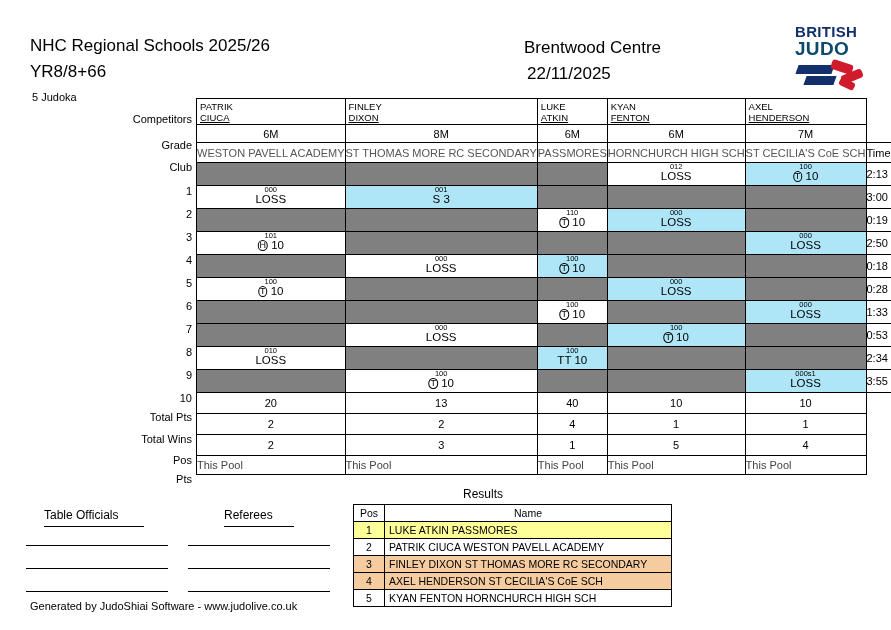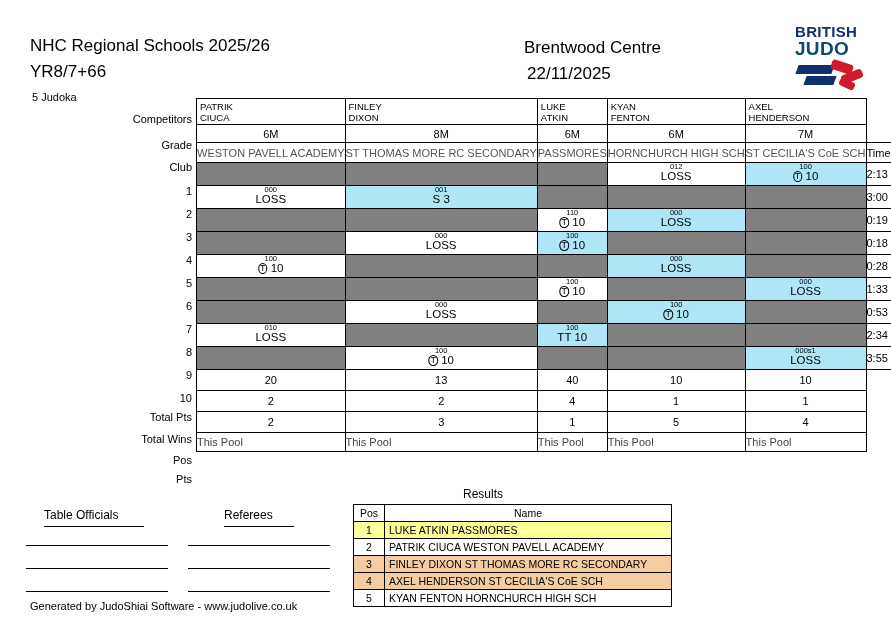--- a/index.html
+++ b/index.html
@@ -39,21 +39,21 @@
     box-sizing:border-box;
   }
   .rowlbl{
     position:absolute;
     left:0;width:192px;
     text-align:right;
     font-size:11px;
   }
   .cellname{width:95px;height:26px;vertical-align:top;}
   .cellname .l1{display:block;font-size:9.5px;line-height:11px;padding:2px 0 0 3px;}
-  .cellname .l2{display:block;font-size:9.5px;line-height:11px;padding:0 0 0 3px;}
+  .cellname .l2{display:block;font-size:9.5px;line-height:11px;padding:0 0 0 3px;text-decoration:underline;}
   .grade{height:18px;text-align:center;font-size:11.5px;}
   .club{height:20px;font-size:7px;color:#555;padding-left:3px;vertical-align:middle;white-space:nowrap;overflow:hidden;}
   .bout{height:23px;position:relative;text-align:center;}
   .bout.grey{background:#808080;}
   .bout.blue{background:#aee6f7;}
   .bout .code{position:absolute;top:0px;left:50%;transform:translateX(-50%);font-size:7.5px;line-height:8px;}
   .bout .score{position:absolute;top:6px;left:50%;transform:translateX(-50%);font-size:11.5px;line-height:14px;white-space:nowrap;}
   .bout .sym{font-size:9px;border:1px solid #000;border-radius:50%;padding:0 1px;display:inline-block;line-height:9px;vertical-align:1px;}
   .timecell{width:44px;height:23px;text-align:left;padding-left:4px;font-size:11.5px;}
   .timehdr{width:44px;height:20px;text-align:left;padding-left:4px;font-size:10.5px;border:1px solid #000;}
@@ -76,21 +76,21 @@
   .results th{font-weight:normal;text-align:center;}
   .r-gold{background:#ffff99 !important;}
   .r-bronze{background:#f5cba0 !important;}
 
   .footer{position:absolute;left:30px;top:600px;font-size:11px;}
 </style>
 </head>
 <body>
 
 <div class="hdr-title">NHC Regional Schools  2025/26</div>
-<div class="hdr-sub">YR8/7+66</div>
+<div class="hdr-sub">YR8/8+66</div>
 <div class="hdr-judoka">5 Judoka</div>
 <div class="hdr-venue">Brentwood Centre</div>
 <div class="hdr-date">22/11/2025</div>
 
 <div class="logo">
   <div class="logo-brit">BRITISH</div>
   <div class="logo-judo">JUDO</div>
   <div class="logo-mark">
     <span class="b1"></span>
       <span class="b2"></span>
@@ -201,20 +201,34 @@
             <span class="score"><span class="sym">T</span> <span>10</span></span>
           </td>
     <td class="bout blue">
             <span class="code">000</span>
             <span class="score">LOSS</span>
           </td>
     <td class="bout grey"></td>
     <td class="timecell">0:19</td>
   </tr>
   <tr>
+    <td class="bout">
+            <span class="code">101</span>
+            <span class="score"><span class="sym">H</span> <span>10</span></span>
+          </td>
+    <td class="bout grey"></td>
+    <td class="bout grey"></td>
+    <td class="bout grey"></td>
+    <td class="bout blue">
+            <span class="code">000</span>
+            <span class="score">LOSS</span>
+          </td>
+    <td class="timecell">2:50</td>
+  </tr>
+  <tr>
     <td class="bout grey"></td>
     <td class="bout">
             <span class="code">000</span>
             <span class="score">LOSS</span>
           </td>
     <td class="bout blue">
             <span class="code">100</span>
             <span class="score"><span class="sym">T</span> <span>10</span></span>
           </td>
     <td class="bout grey"></td>

